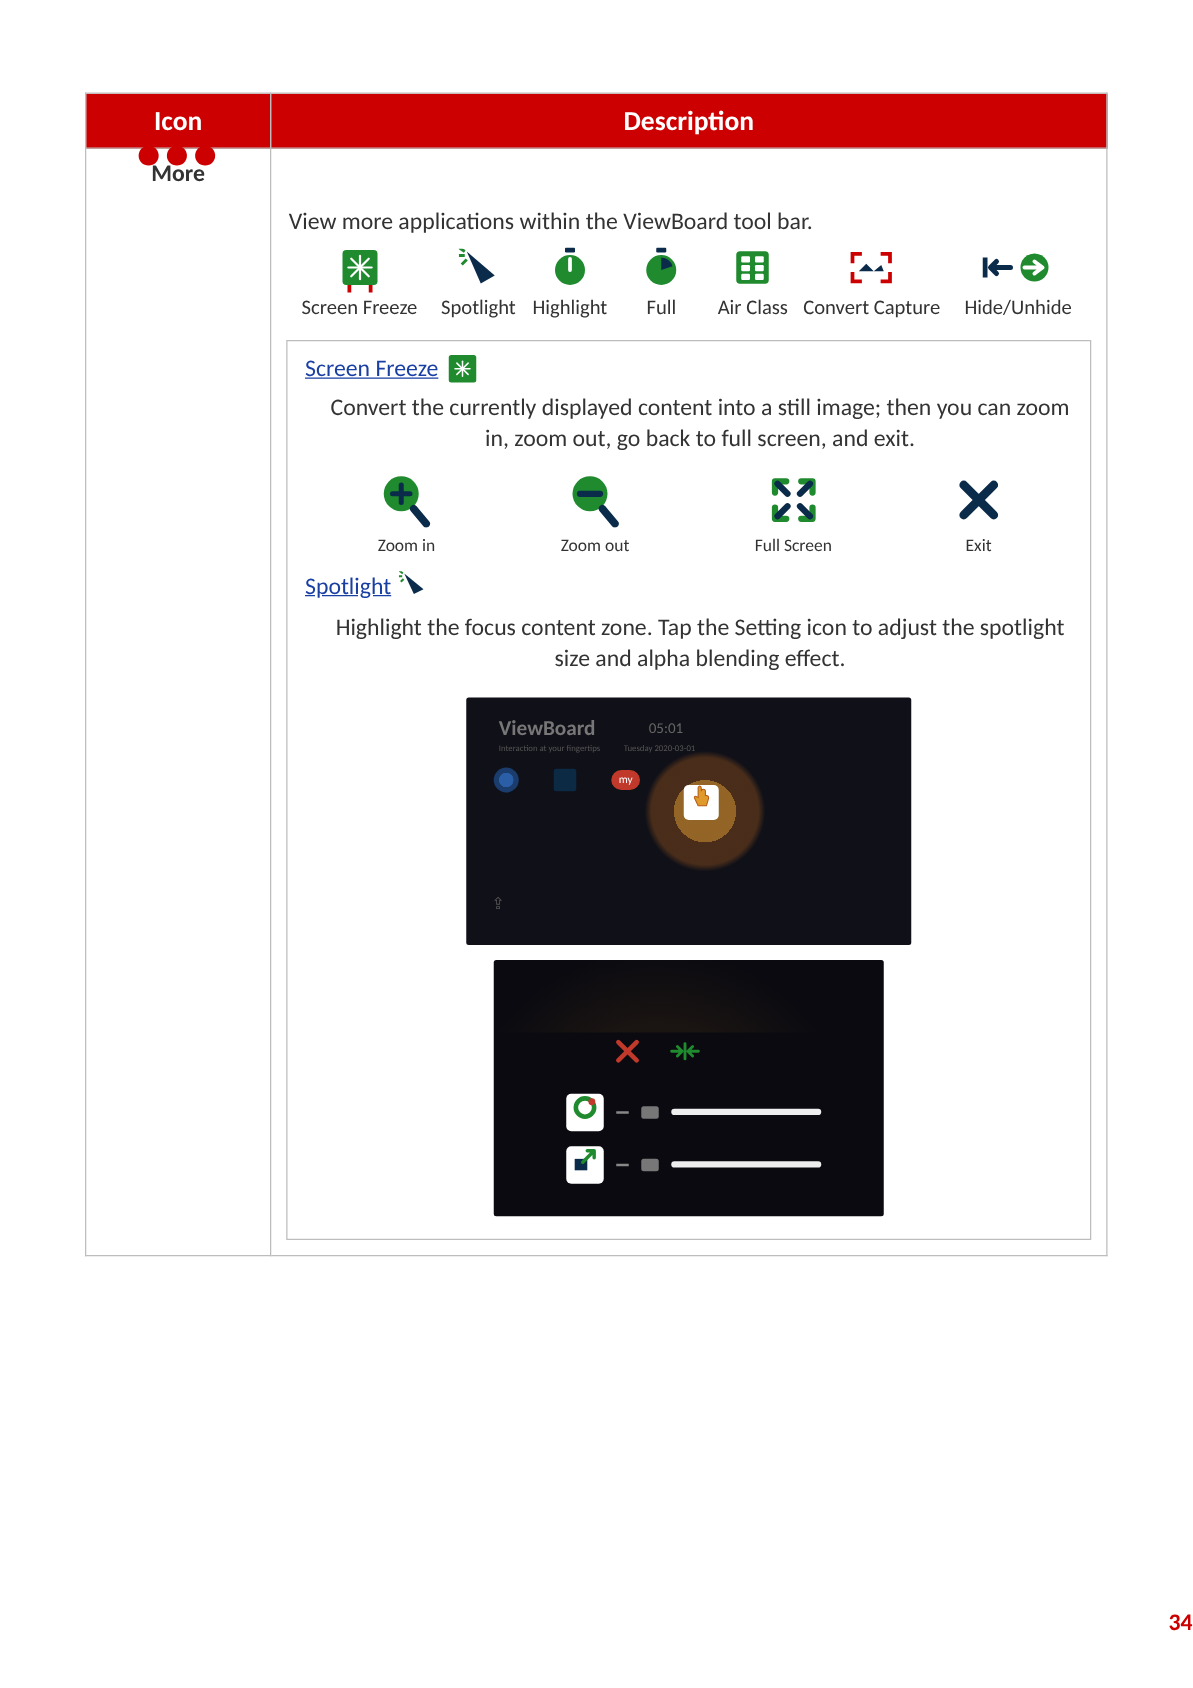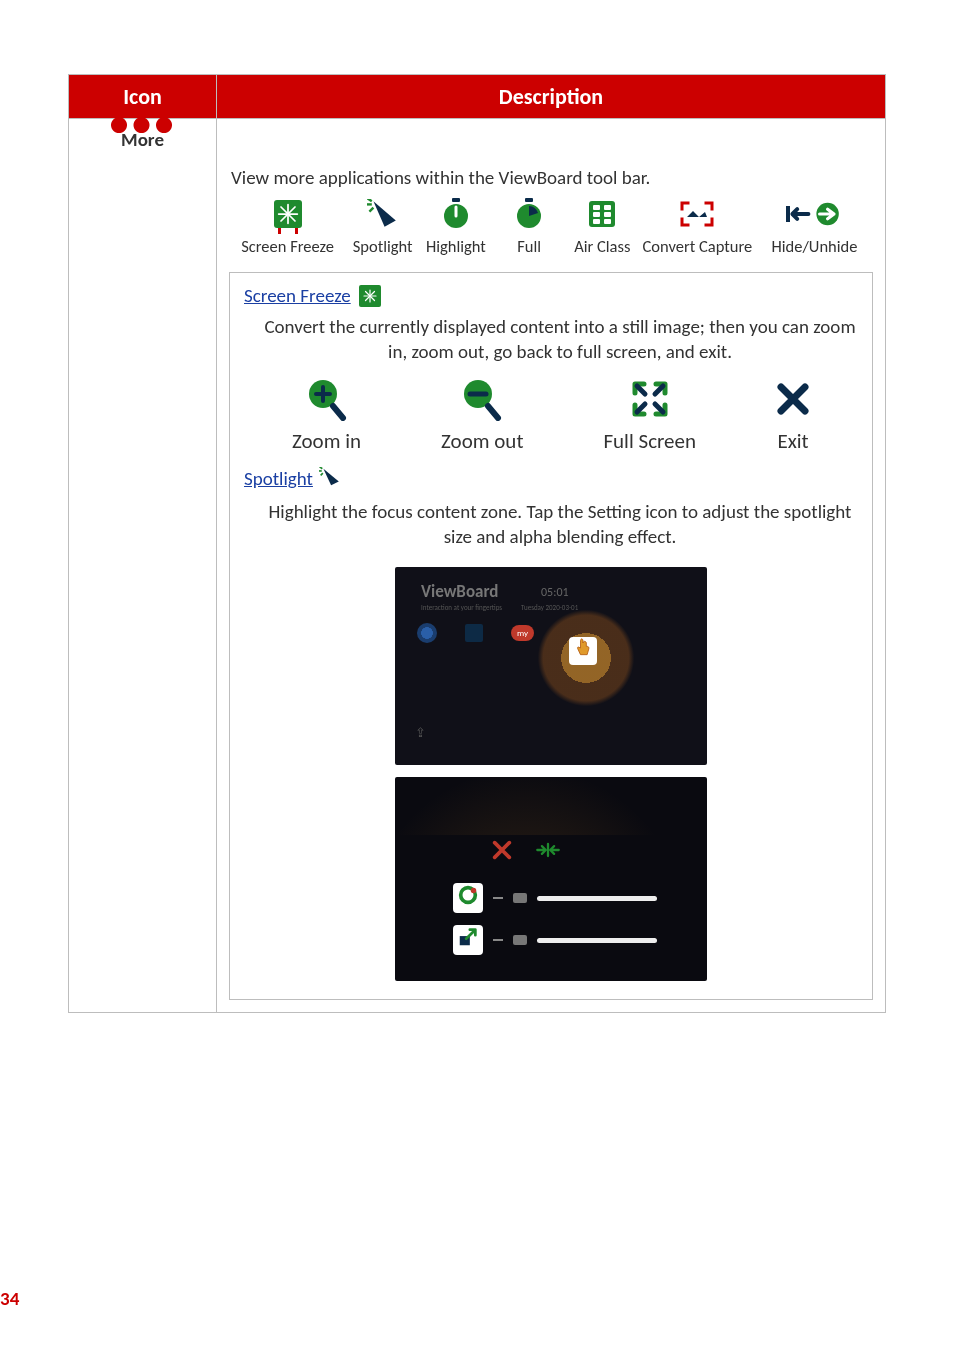--- a/index.html
+++ b/index.html
@@ -83,27 +83,27 @@
   }
   .heading-badge {
     display:inline-flex; width:22px; height:22px; background:#1f8a2e; border-radius:2px;
     align-items:center; justify-content:center; vertical-align:-3px; margin-left:4px;
   }
   .heading-badge svg { display:block; }
   .sub-para { padding: 2px 0 10px 18px; text-align: center; }
 
   .sf-controls {
     display:flex; justify-content: space-around; align-items: center;
-    padding: 6px 8px 6px 8px; font-size: 21px;
+    padding: 6px 8px 6px 8px; font-size: 14px;
   }
   .ctl { text-align:center; }
   .ctl .cic { height:46px; display:flex; align-items:center; justify-content:center; margin-bottom:2px; }
 
   .screenshot {
-    width: 312px;
+    width: 356px;
     height: 198px;
     margin: 8px auto 12px auto;
     background: #101018;
     border-radius: 2px;
     position: relative;
     overflow: hidden;
     text-align: center;
   }
   .vb-title { position:absolute; top:14px; left:26px; color:#777; font-weight:600; font-size:17px; }
   .vb-time  { position:absolute; top:18px; left:128px; color:#666; font-size:12px;margin-left:18px; }
@@ -136,21 +136,21 @@
     background: radial-gradient(circle at 42% 260%, rgba(200,130,40,0.22), transparent 68%);
   }
   .pn-row { display:flex; align-items:center; gap:22px; padding-left:84px; padding-bottom:16px; }
   .slot-row { display:flex; align-items:center; gap:10px; padding-left:46px; padding-bottom:12px; }
   .slot-ic { width:30px; height:30px; background:#fff; border-radius:4px; display:flex; align-items:center; justify-content:center; }
   .dash { flex:0 0 10px; height:2px; background:#888; }
   .num { width:14px; height:10px; background:#777; border-radius:2px; }
   .long { flex:0 0 120px; height:5px; background:#eee; border-radius:3px; }
 
   .page-num {
-    position:absolute; left:0; right:0; bottom:40px; text-align:left;
+    position:absolute; left:0; right:0; bottom:40px; text-align:right;
     color:#cc0000; font-weight:700; font-size:19px;
   }
 </style>
 </head>
 <body>
 
 <div class="page">
 <table class="main">
   <colgroup>
         <col class="c-icon">

